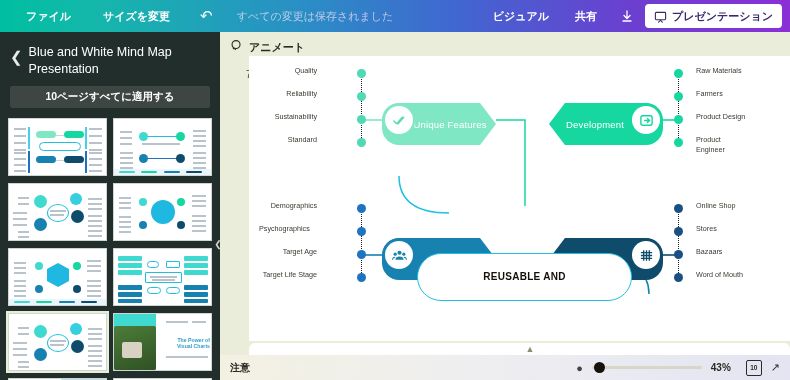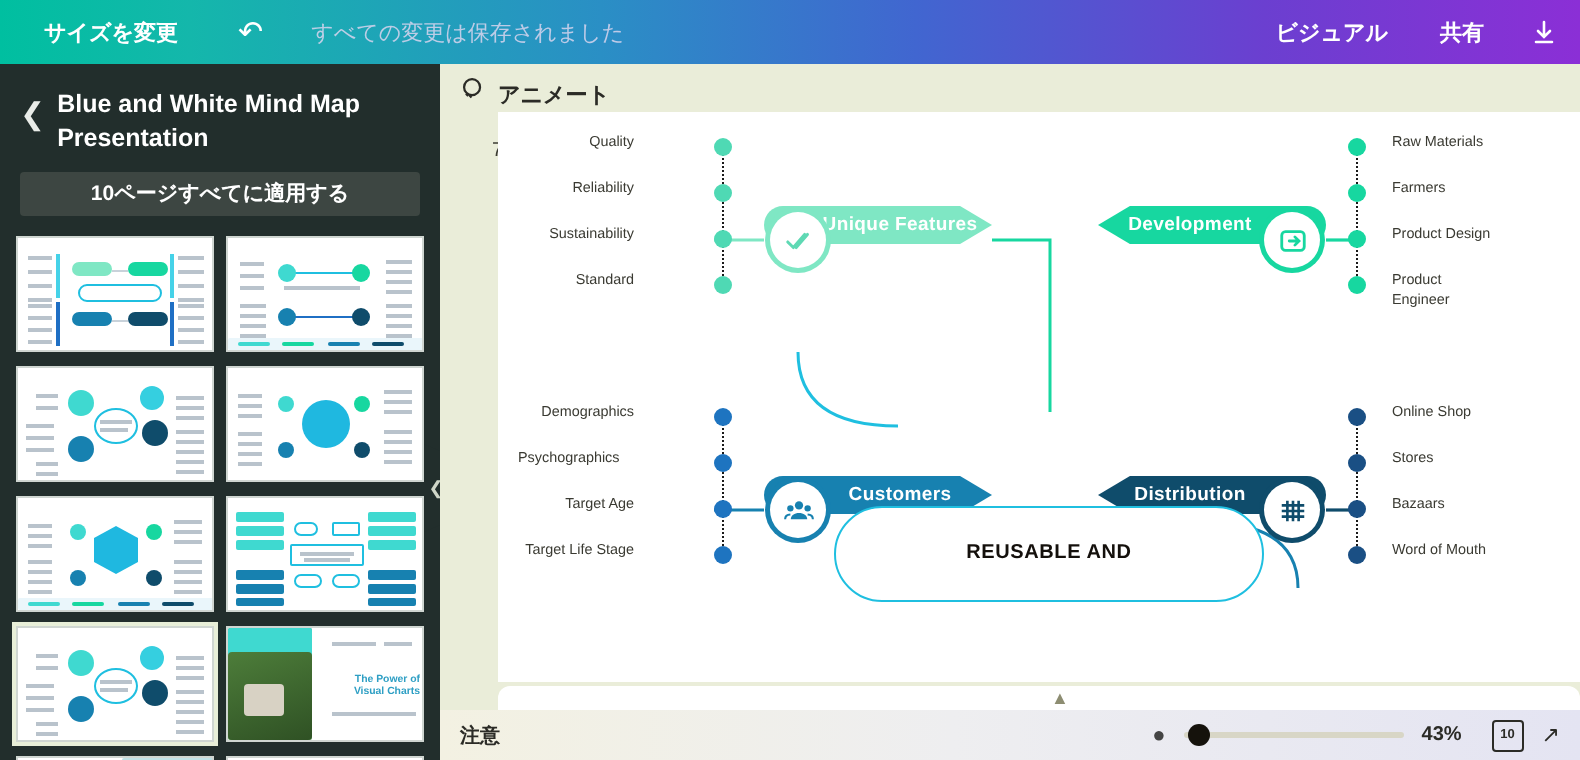--- a/index.html
+++ b/index.html
@@ -41,21 +41,21 @@
   #leftpanel {
     position: absolute; left: 0; top: 32px; width: 220px; height: 348px;
     background: #222e2c;
   }
   #lp-header { display: flex; align-items: flex-start; padding: 8px 10px 4px 6px; }
   #lp-back {
     color: #e9ece8; font-size: 15px; line-height: 1; padding: 10px 6px 0 4px;
     font-family: "DejaVu Sans", sans-serif;
   }
   #lp-title {
-    color: #ffffff; font-size: 12.5px; font-weight: bold; line-height: 1.35;
+    color: #ffffff; font-size: 12.5px; font-weight: normal; line-height: 1.35;
     padding-top: 4px;
   }
   #lp-applyall {
     margin: 4px 10px 0 10px; height: 22px; background: #3d4642;
     color: #ffffff; font-size: 10.5px; font-weight: bold;
     display: flex; align-items: center; justify-content: center; border-radius: 2px;
   }
   #thumbgrid {
     position: absolute; left: 0; top: 80px; width: 220px; height: 268px;
     padding: 6px 8px; display: grid; grid-template-columns: 1fr 1fr;
@@ -112,22 +112,22 @@
     background: #ffffff; border-radius: 6px 6px 0 0;
   }
   #canvas-chevron {
     position: absolute; left: 520px; top: 344px; width: 20px; height: 10px;
     color: #8d8d72; font-size: 9px; text-align: center; line-height: 10px;
   }
 
   
   #mindmap { position: absolute; inset: 0; }
   .mm-node {
-    position: absolute; height: 19px; display: flex; align-items: center;
-    color: #ffffff; font-size: 9.5px; font-weight: bold; letter-spacing: .2px;
+    position: absolute; height: 42px; display: flex; align-items: center;
+    color: #ffffff; font-size: 9.5px; font-weight: normal; letter-spacing: .2px;
   }
   .mm-node .lbl { position: absolute; width: 100%; text-align: center; }
   .mm-badge {
     position: absolute; width: 28px; height: 28px; border-radius: 50%;
     background: #ffffff; display: flex; align-items: center; justify-content: center;
     z-index: 3;
   }
   .mm-leaf {
     position: absolute; font-size: 7.2px; color: #3a3a32; line-height: 1.35;
     white-space: pre-line;
@@ -169,36 +169,48 @@
     font-size: 6.5px; font-weight: bold; color: #2b2b26;
   }
   #fullscreen-ico { font-size: 11px; color: #2b2b26; }
 </style>
 </head>
 <body>
 
 <div id="app">
 
   <div id="topbar">
+    <div class="tb-item" id="tb-file">
+        <span>ファイル</span>
+      </div>
     <div class="tb-item" id="tb-resize">
         <span>サイズを変更</span>
       </div>
     <div class="tb-item" id="tb-undo">↶</div>
     <div class="tb-item" id="tb-saved">すべての変更は保存されました</div>
     <div id="tb-spacer"></div>
     <div class="tb-item" id="tb-visual">
         <span>ビジュアル</span>
       </div>
     <div class="tb-item" id="tb-share">
         <span>共有</span>
       </div>
     <div class="tb-item" id="tb-download">
       <svg width="14" height="14" viewBox="0 0 14 14" fill="none" stroke="#ffffff" stroke-width="1.3" stroke-linecap="round">
           <path d="M7 2v7M4 6.5L7 9.5 10 6.5M3 12h8"></path>
         </svg>
+    </div>
+    <div id="tb-present">
+      <span>
+        <svg width="13" height="13" viewBox="0 0 14 14" fill="none" stroke="#3b2a6b" stroke-width="1.2">
+            <rect x="1.5" y="2.5" width="11" height="8" rx="1"></rect>
+            <path d="M5 13l2-2 2 2" stroke-linecap="round"></path>
+          </svg>
+      </span>
+      <span>プレゼンテーション</span>
     </div>
   </div>
 
   <div id="leftpanel">
     <div id="lp-header">
       <div id="lp-back">❮</div>
       <div id="lp-title">Blue and White Mind Map Presentation</div>
     </div>
     <div id="lp-applyall">
       <span>10ページすべてに適用する</span>

